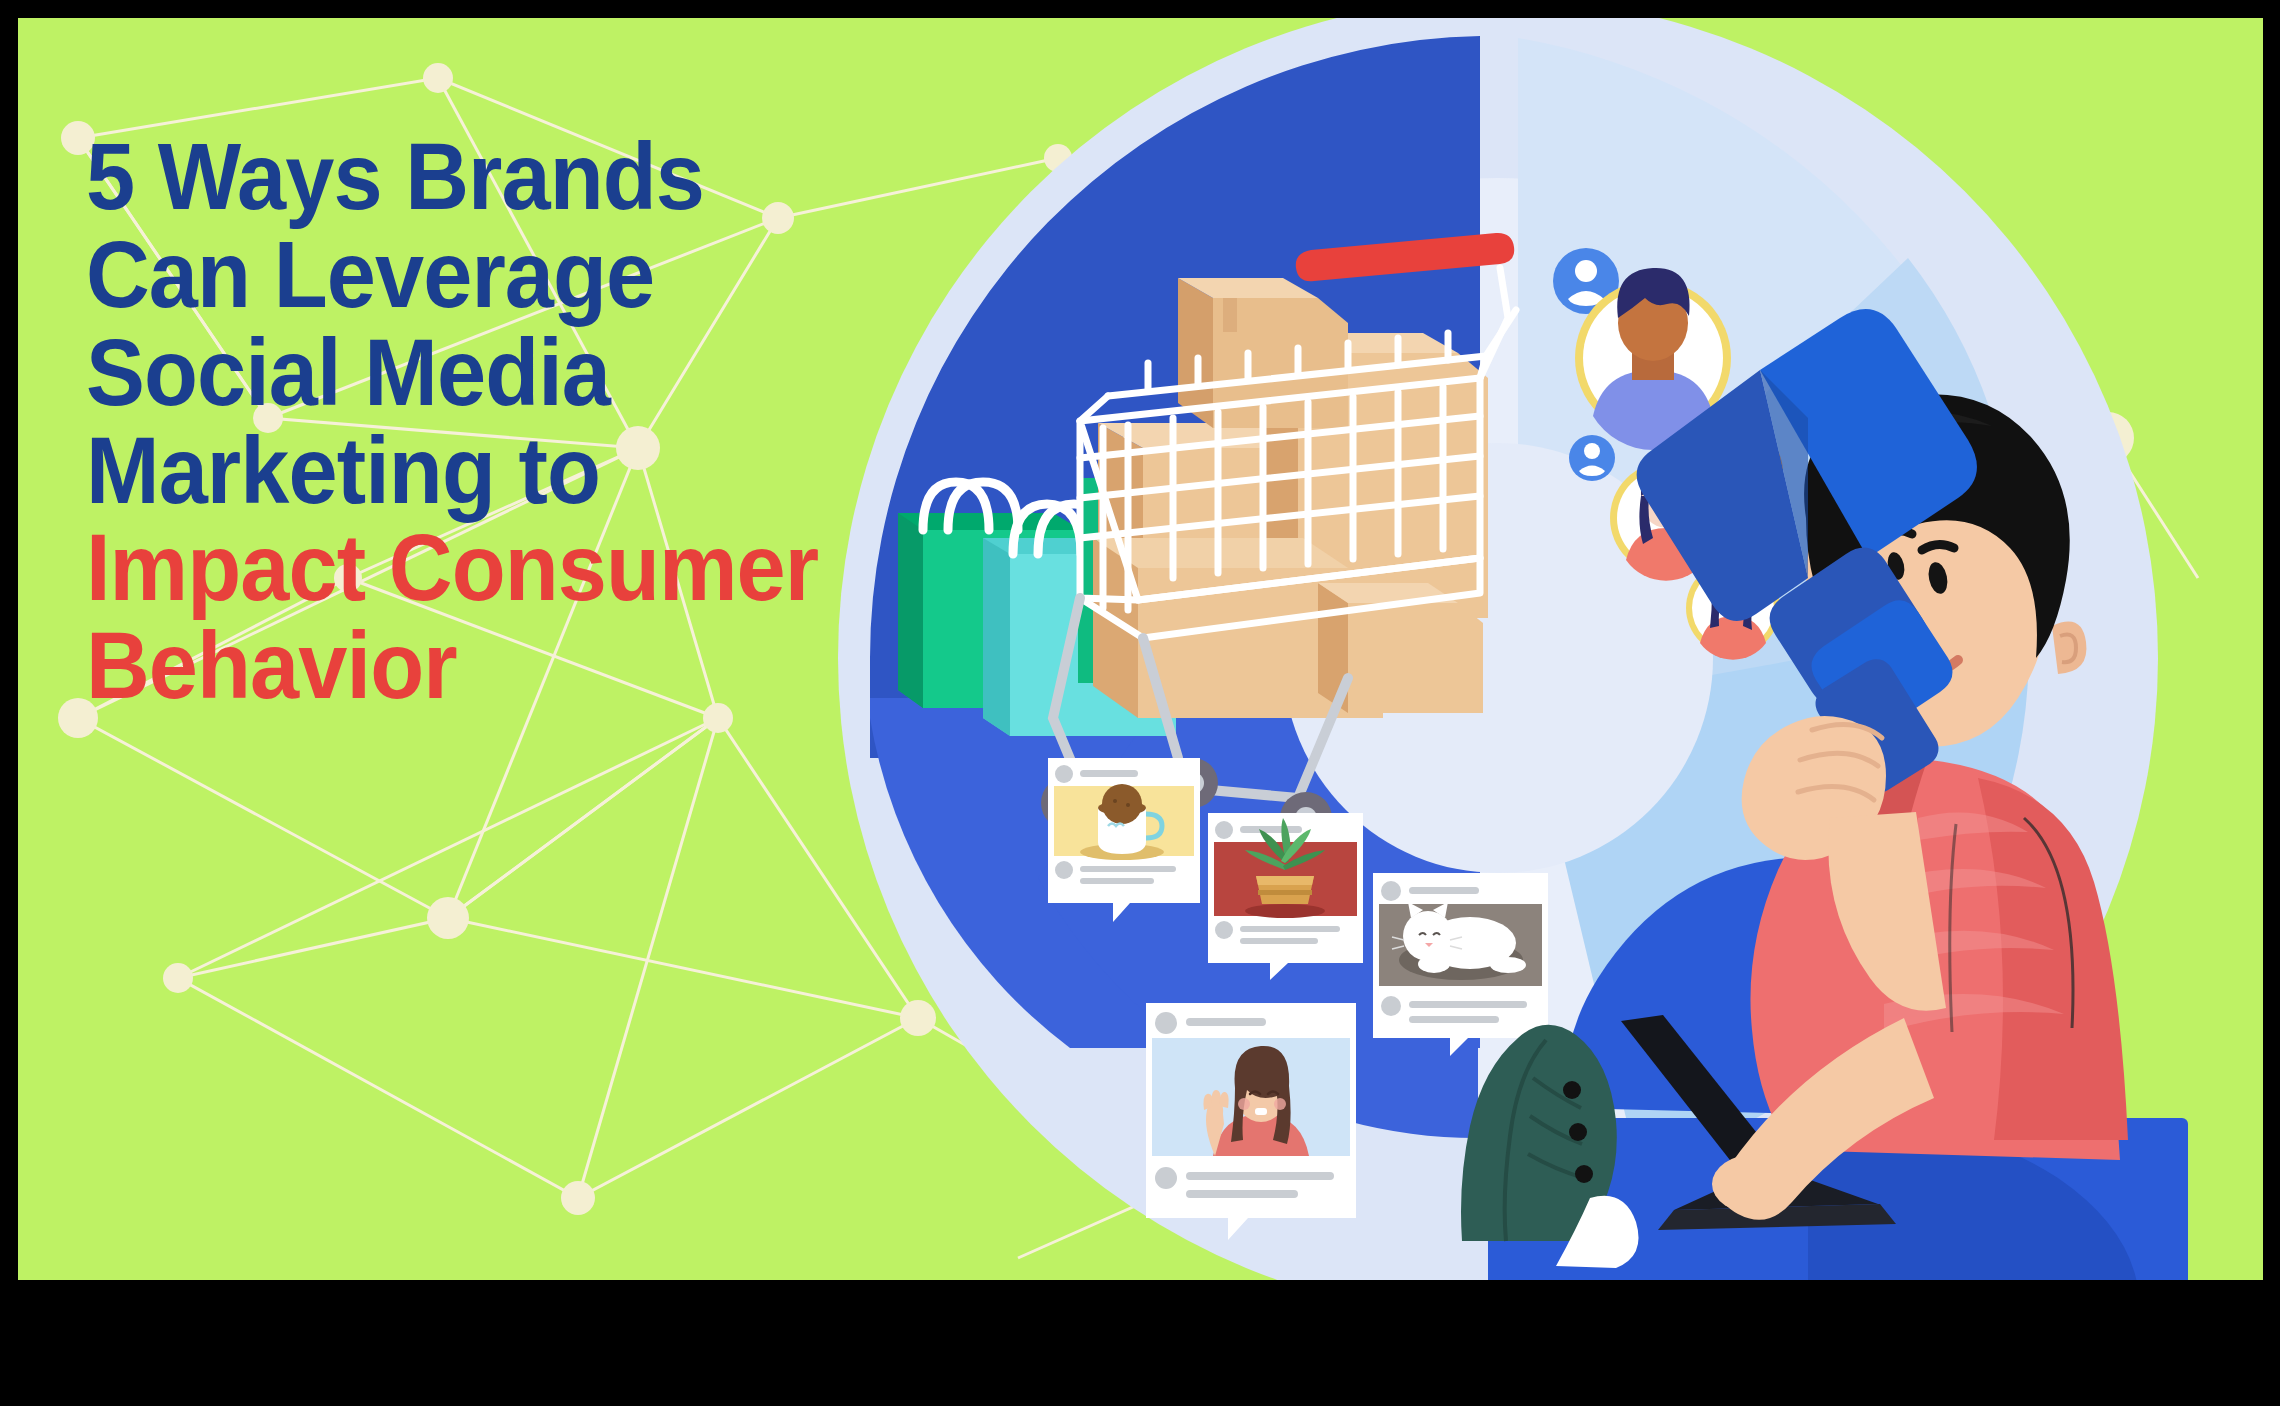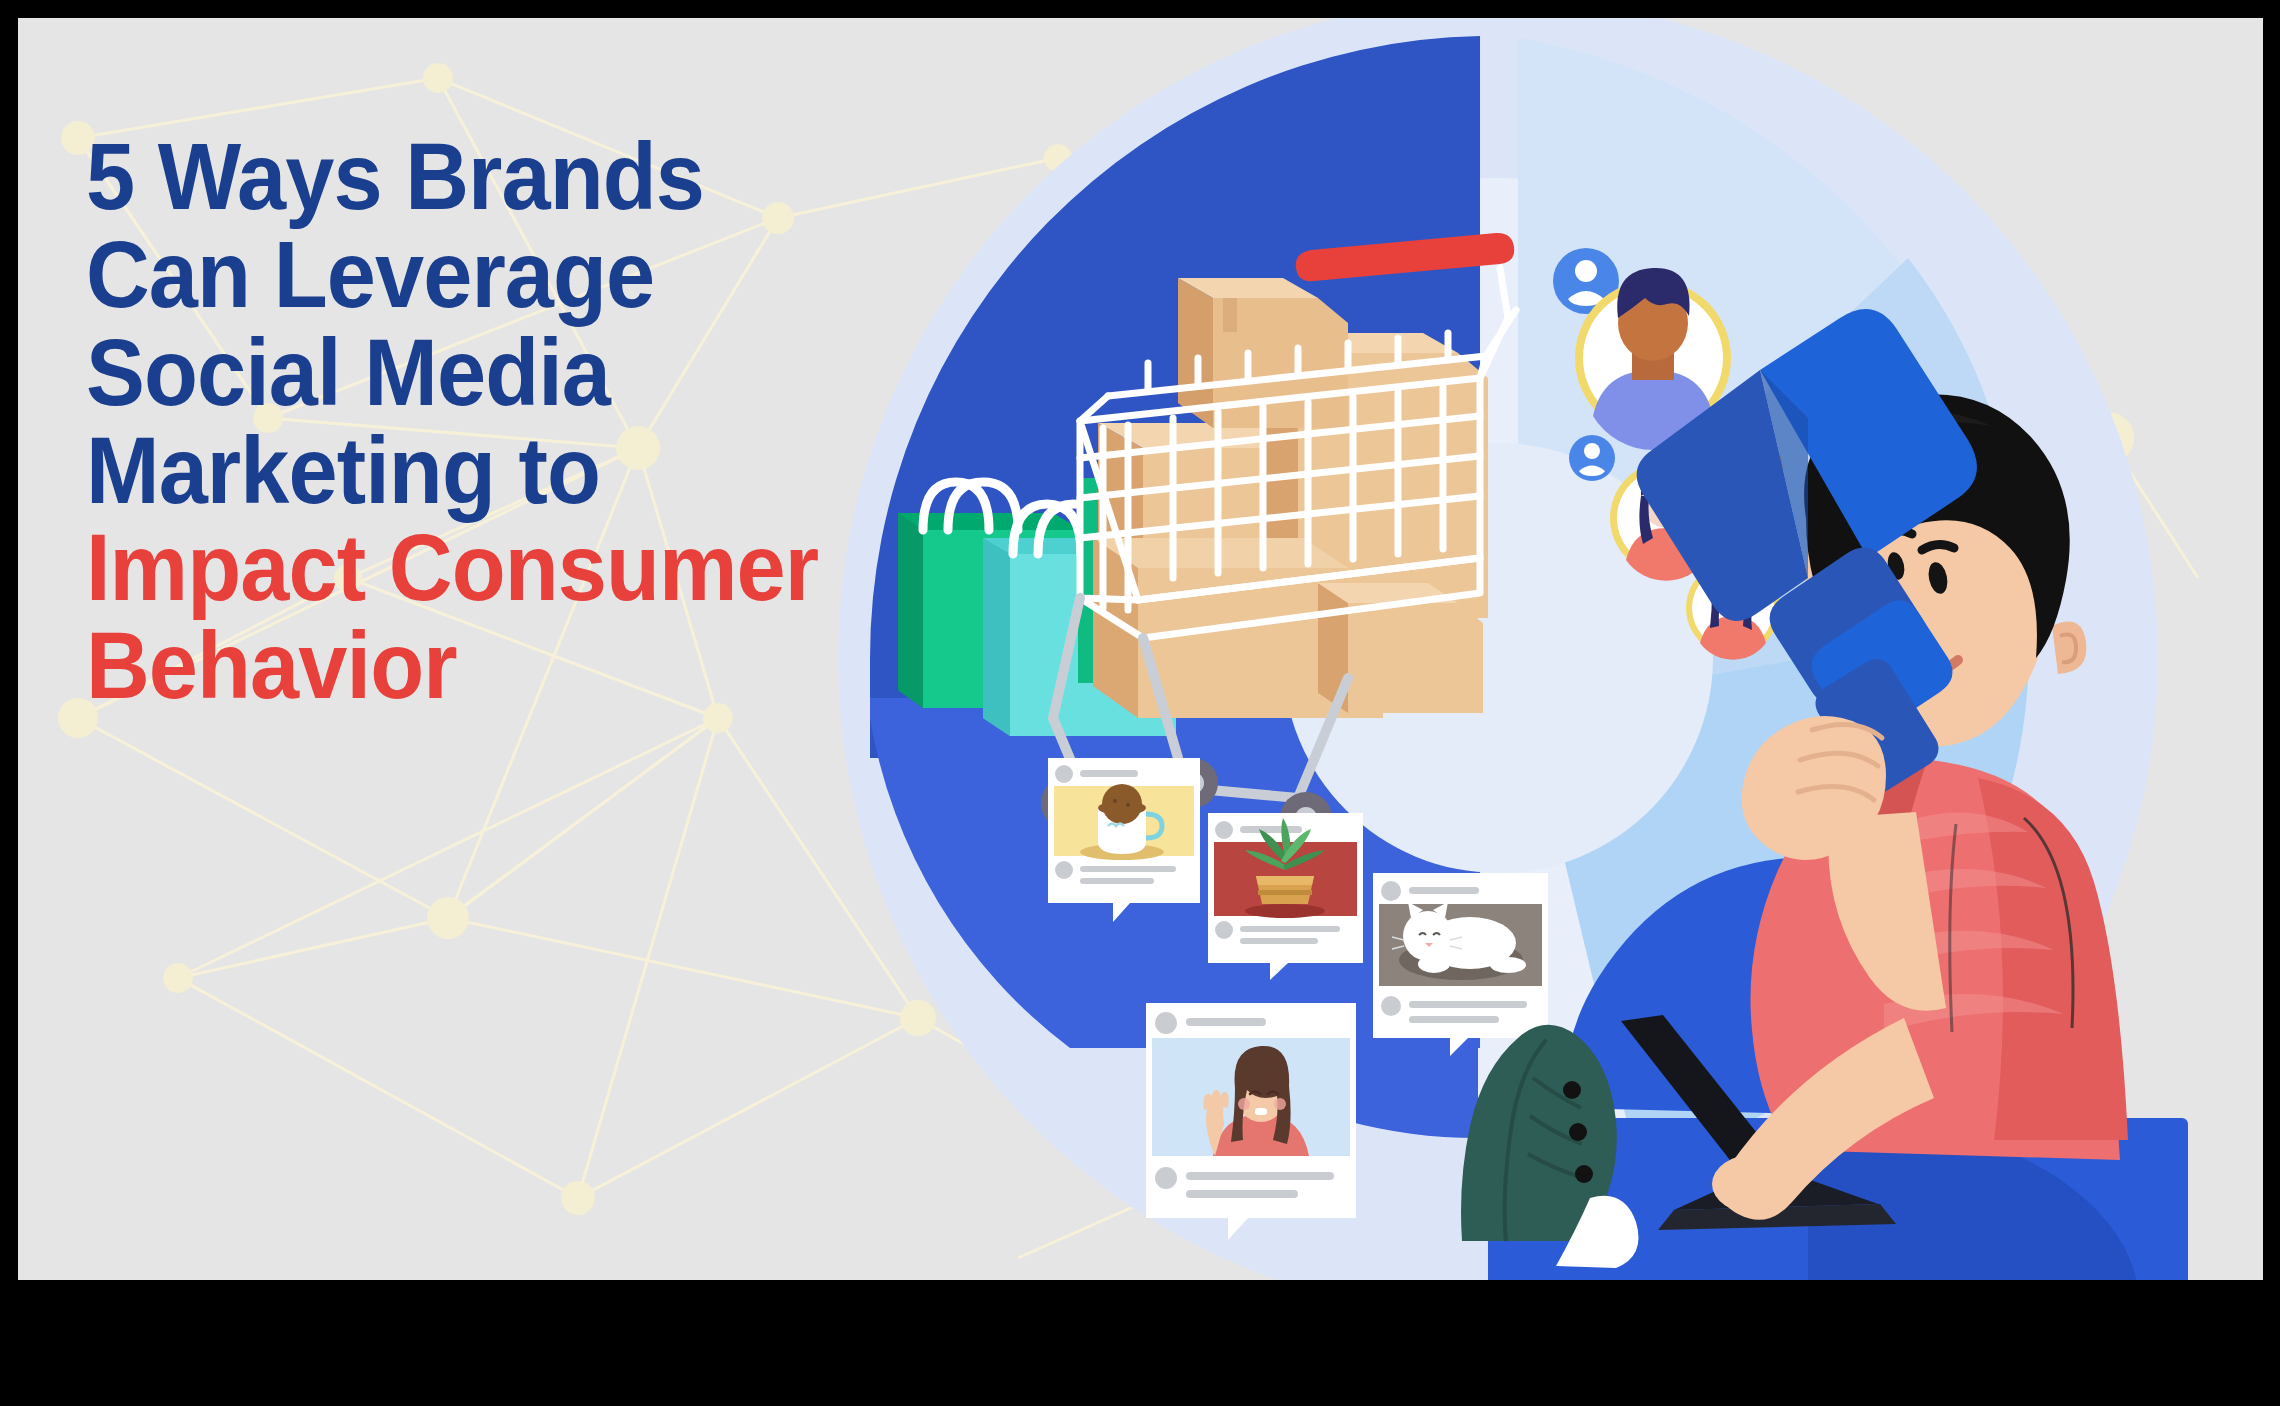--- a/index.html
+++ b/index.html
@@ -7,21 +7,21 @@
   html,body {
     width:2280px; height:1406px;
     background:#000;
     font-family:"Liberation Sans", sans-serif;
     overflow:hidden;
   }
   #banner{
     position:absolute;
     left:18px; top:18px;
     width:2245px; height:1262px;
-    background:#e5e5e5;
+    background:#bef264;
     overflow:hidden;
   }
   
   #network{ position:absolute; inset:0; width:100%; height:100%; }
   
   #headline{
     position:absolute;
     left:68px; top:110px;
     width:1000px;
     z-index:30;

